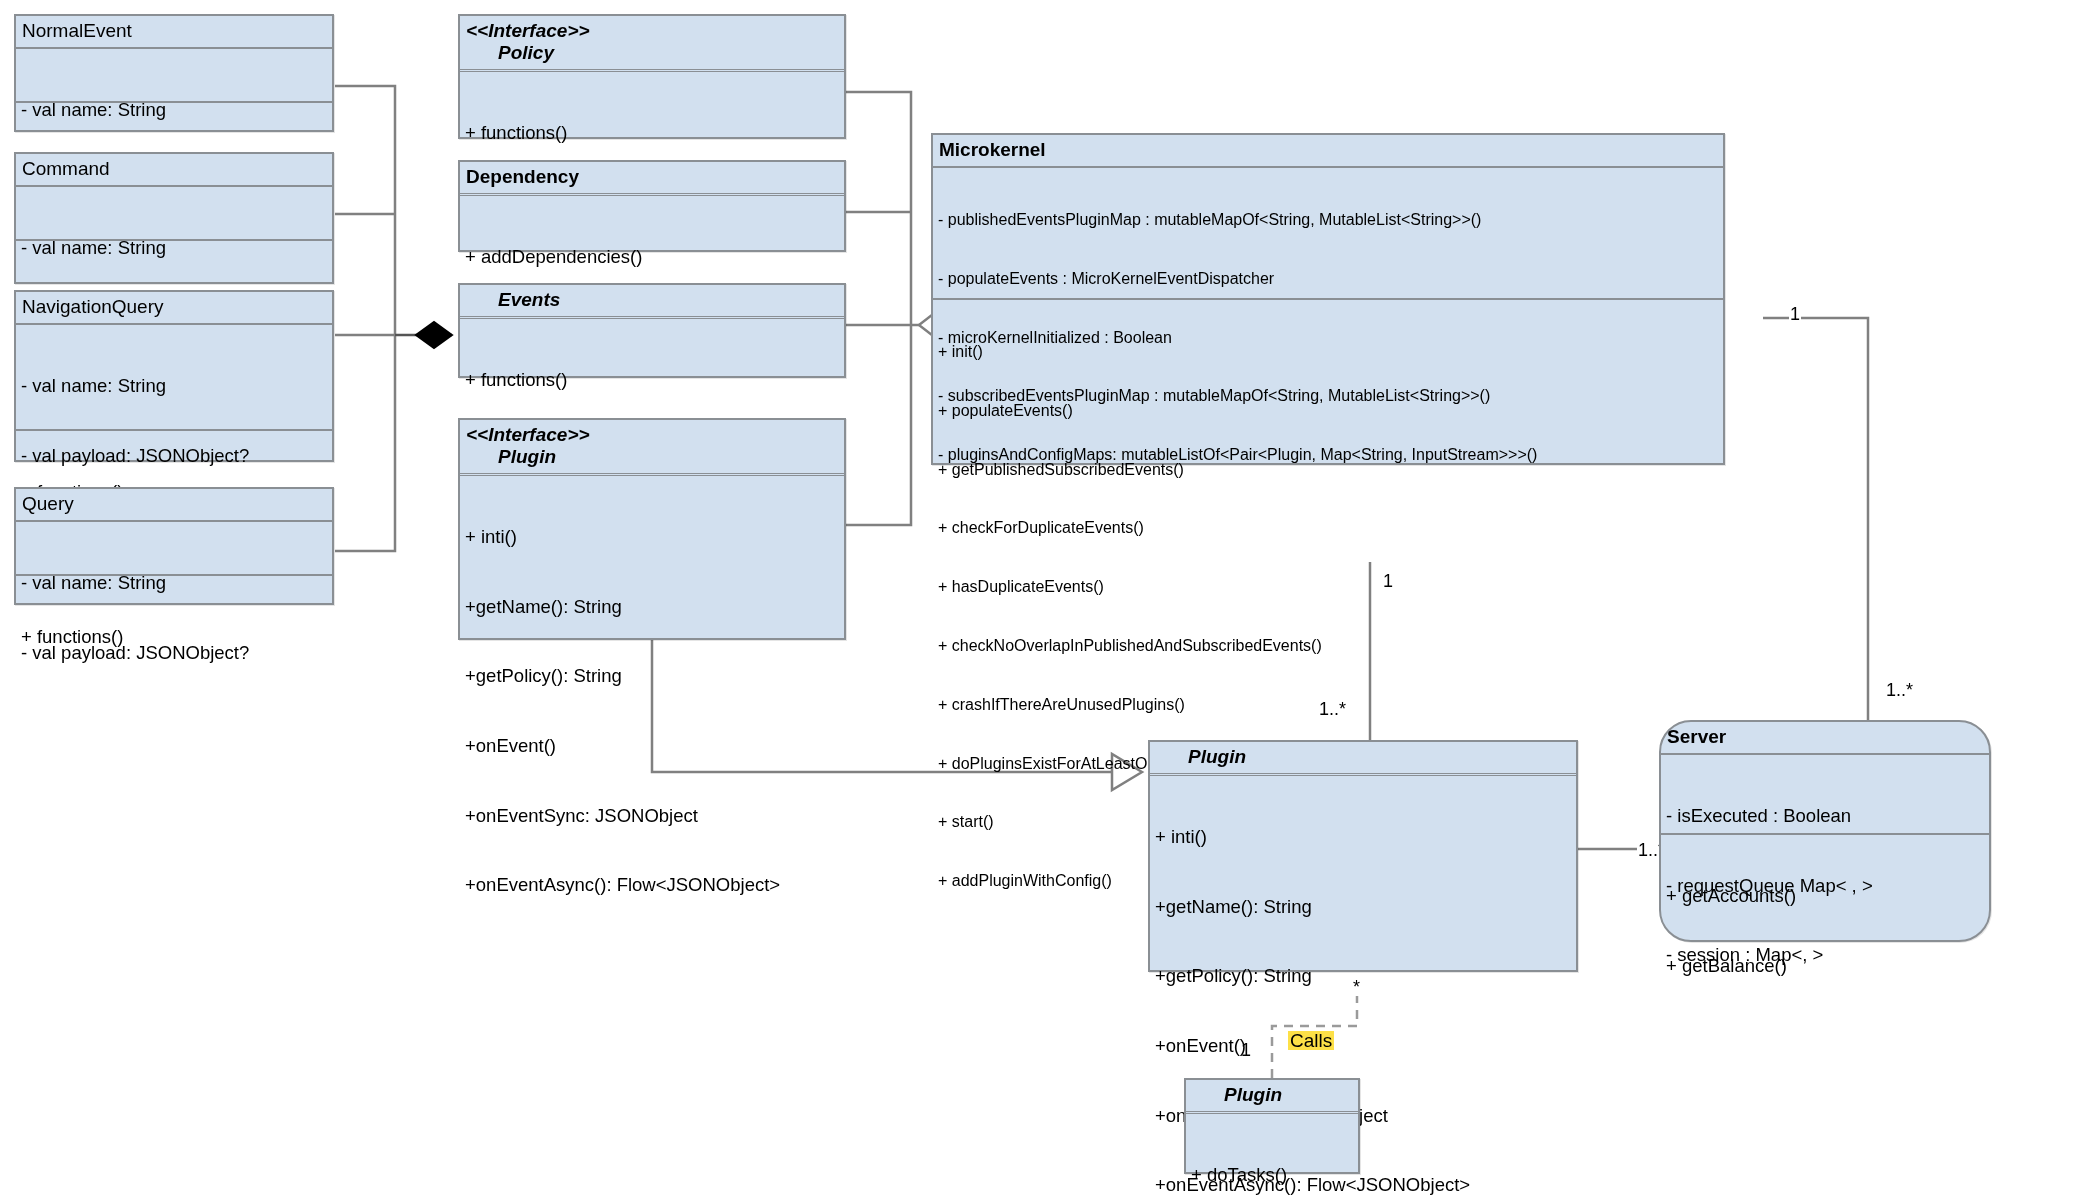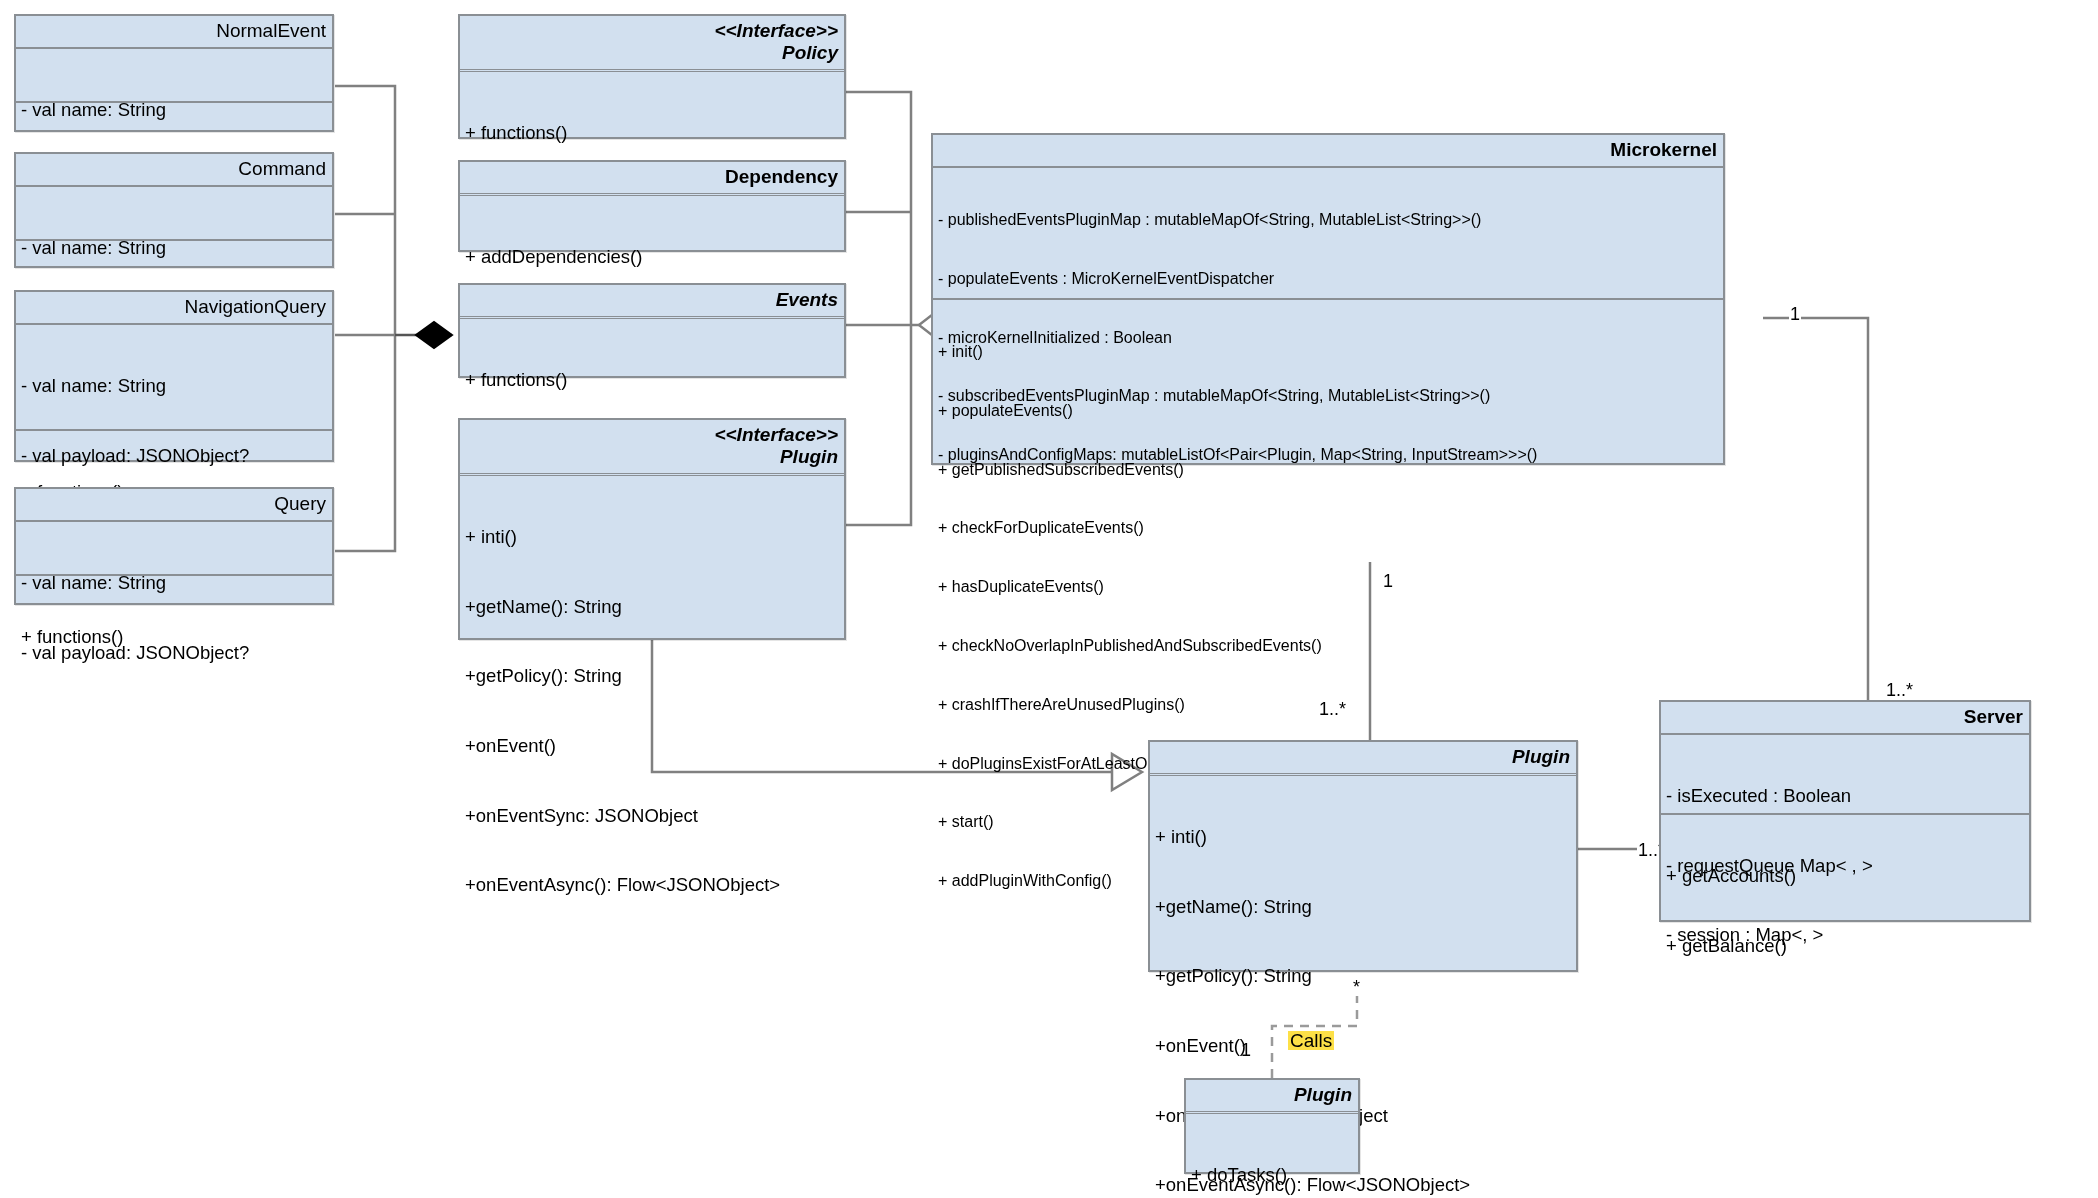--- a/index.html
+++ b/index.html
@@ -3,21 +3,21 @@
 <meta charset="utf-8">
 <style>
   html,body{margin:0;padding:0;background:#ffffff;}
   body{width:2098px;height:1198px;position:relative;
        font-family:"Liberation Sans",sans-serif;color:#000;overflow:hidden;}
   #canvas{position:absolute;left:0;top:0;width:2098px;height:1198px;}
   svg.links{position:absolute;left:0;top:0;width:2098px;height:1198px;overflow:visible;}
 
   .uml{position:absolute;box-sizing:border-box;background:#d2e0ef;
        border:2px solid #8a8f94;box-shadow:1px 1px 0 rgba(0,0,0,.10);}
-  .uml .hdr{box-sizing:border-box;padding:4px 6px 5px;text-align:right;
+  .uml .hdr{box-sizing:border-box;padding:4px 6px 5px;text-align:left;
             font-size:19px;line-height:1.15;border-bottom:2px solid #8a8f94;}
   .uml .hdr.dbl{border-bottom:3px double #8a8f94;}
   .uml .hdr .ital{font-style:italic;font-weight:bold;margin-left:32px;}
   .uml .hdr .stereo{font-style:italic;font-weight:bold;display:block;}
   .uml .cmp{box-sizing:border-box;padding:3px 5px 4px;font-size:18.5px;
             line-height:1.255;white-space:pre-wrap;}
   .uml .cmp.sep{border-top:2px solid #8a8f94;}
   .uml .cmp.small{font-size:16px;line-height:1.225;}
   .mult{position:absolute;font-size:18px;line-height:1;background:#fff;padding:0 1px;}
   .lbl{position:absolute;font-size:19px;line-height:1;background:#fde047;padding:0 2px;}
@@ -76,21 +76,21 @@
     <div class="hdr">NormalEvent</div>
     <div class="cmp" style="height:52px;">
       <div>- val name: String</div>
       <div>- val payload: JSONObject?</div>
     </div>
     <div class="cmp sep">
       <div>+ functions()</div>
     </div>
   </div>
 
-  <div class="uml" style="left:14px;top:152px;width:320px;height:116px;">
+  <div class="uml" style="left:14px;top:152px;width:320px;height:132px;">
     <div class="hdr">Command</div>
     <div class="cmp" style="height:52px;">
       <div>- val name: String</div>
       <div>- val payload: JSONObject?</div>
     </div>
     <div class="cmp sep">
       <div>+ functions()</div>
     </div>
   </div>
 
@@ -190,21 +190,21 @@
     <div class="cmp">
       <div>+ inti()</div>
       <div>+getName(): String</div>
       <div>+getPolicy(): String</div>
       <div>+onEvent()</div>
       <div>+onEventSync: JSONObject</div>
       <div>+onEventAsync(): Flow&lt;JSONObject&gt;</div>
     </div>
   </div>
 
-  <div class="uml" style="left:1659px;top:700px;width:372px;height:222px;">
+  <div class="uml" style="left:1659px;top:720px;width:332px;height:222px;border-radius:32px;">
     <div class="hdr" style="font-weight:bold;">Server</div>
     <div class="cmp" style="height:78px;">
       <div>- isExecuted : Boolean</div>
       <div>- requestQueue Map&lt; , &gt;</div>
       <div>- session : Map&lt;, &gt;</div>
     </div>
     <div class="cmp sep">
       <div>+ getAccounts()</div>
       <div>+ getBalance()</div>
     </div>

